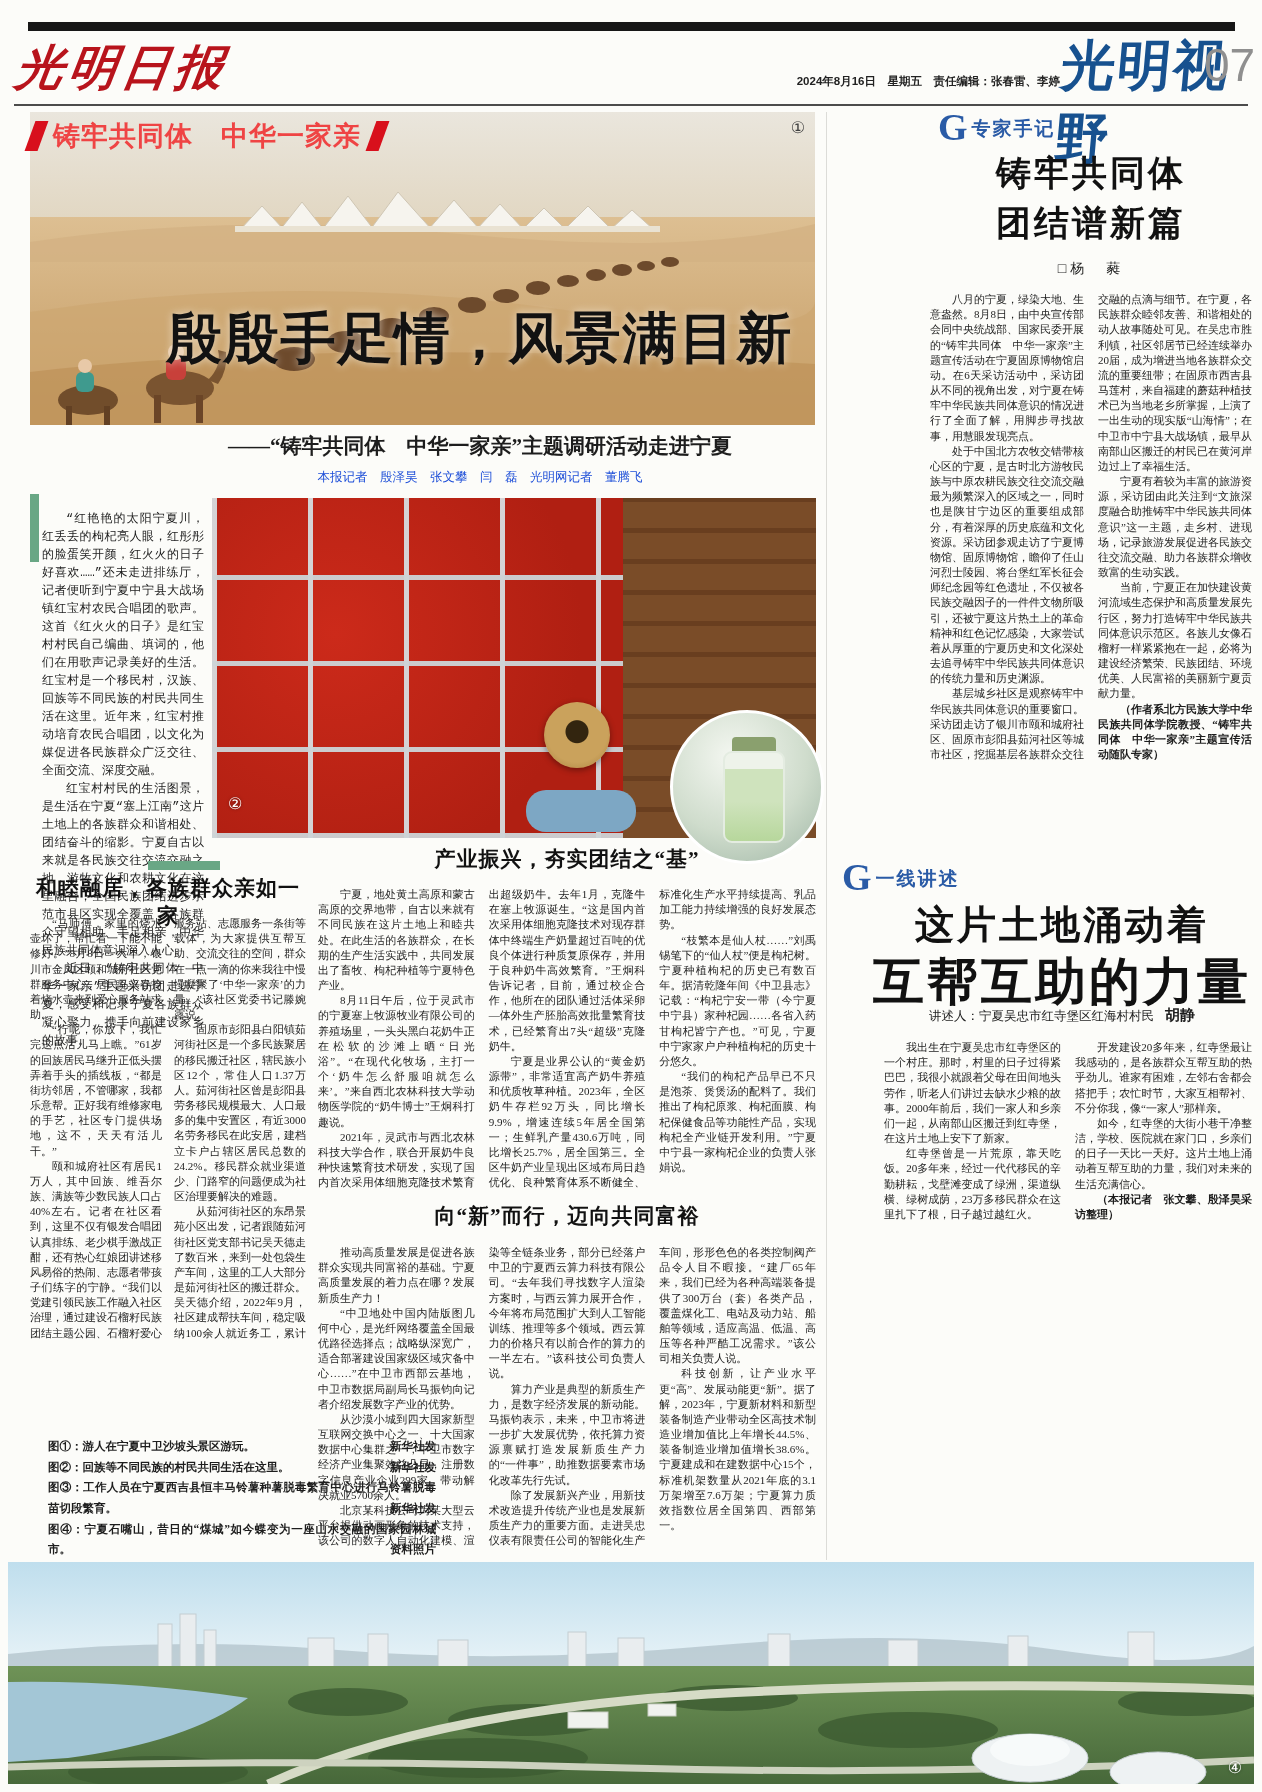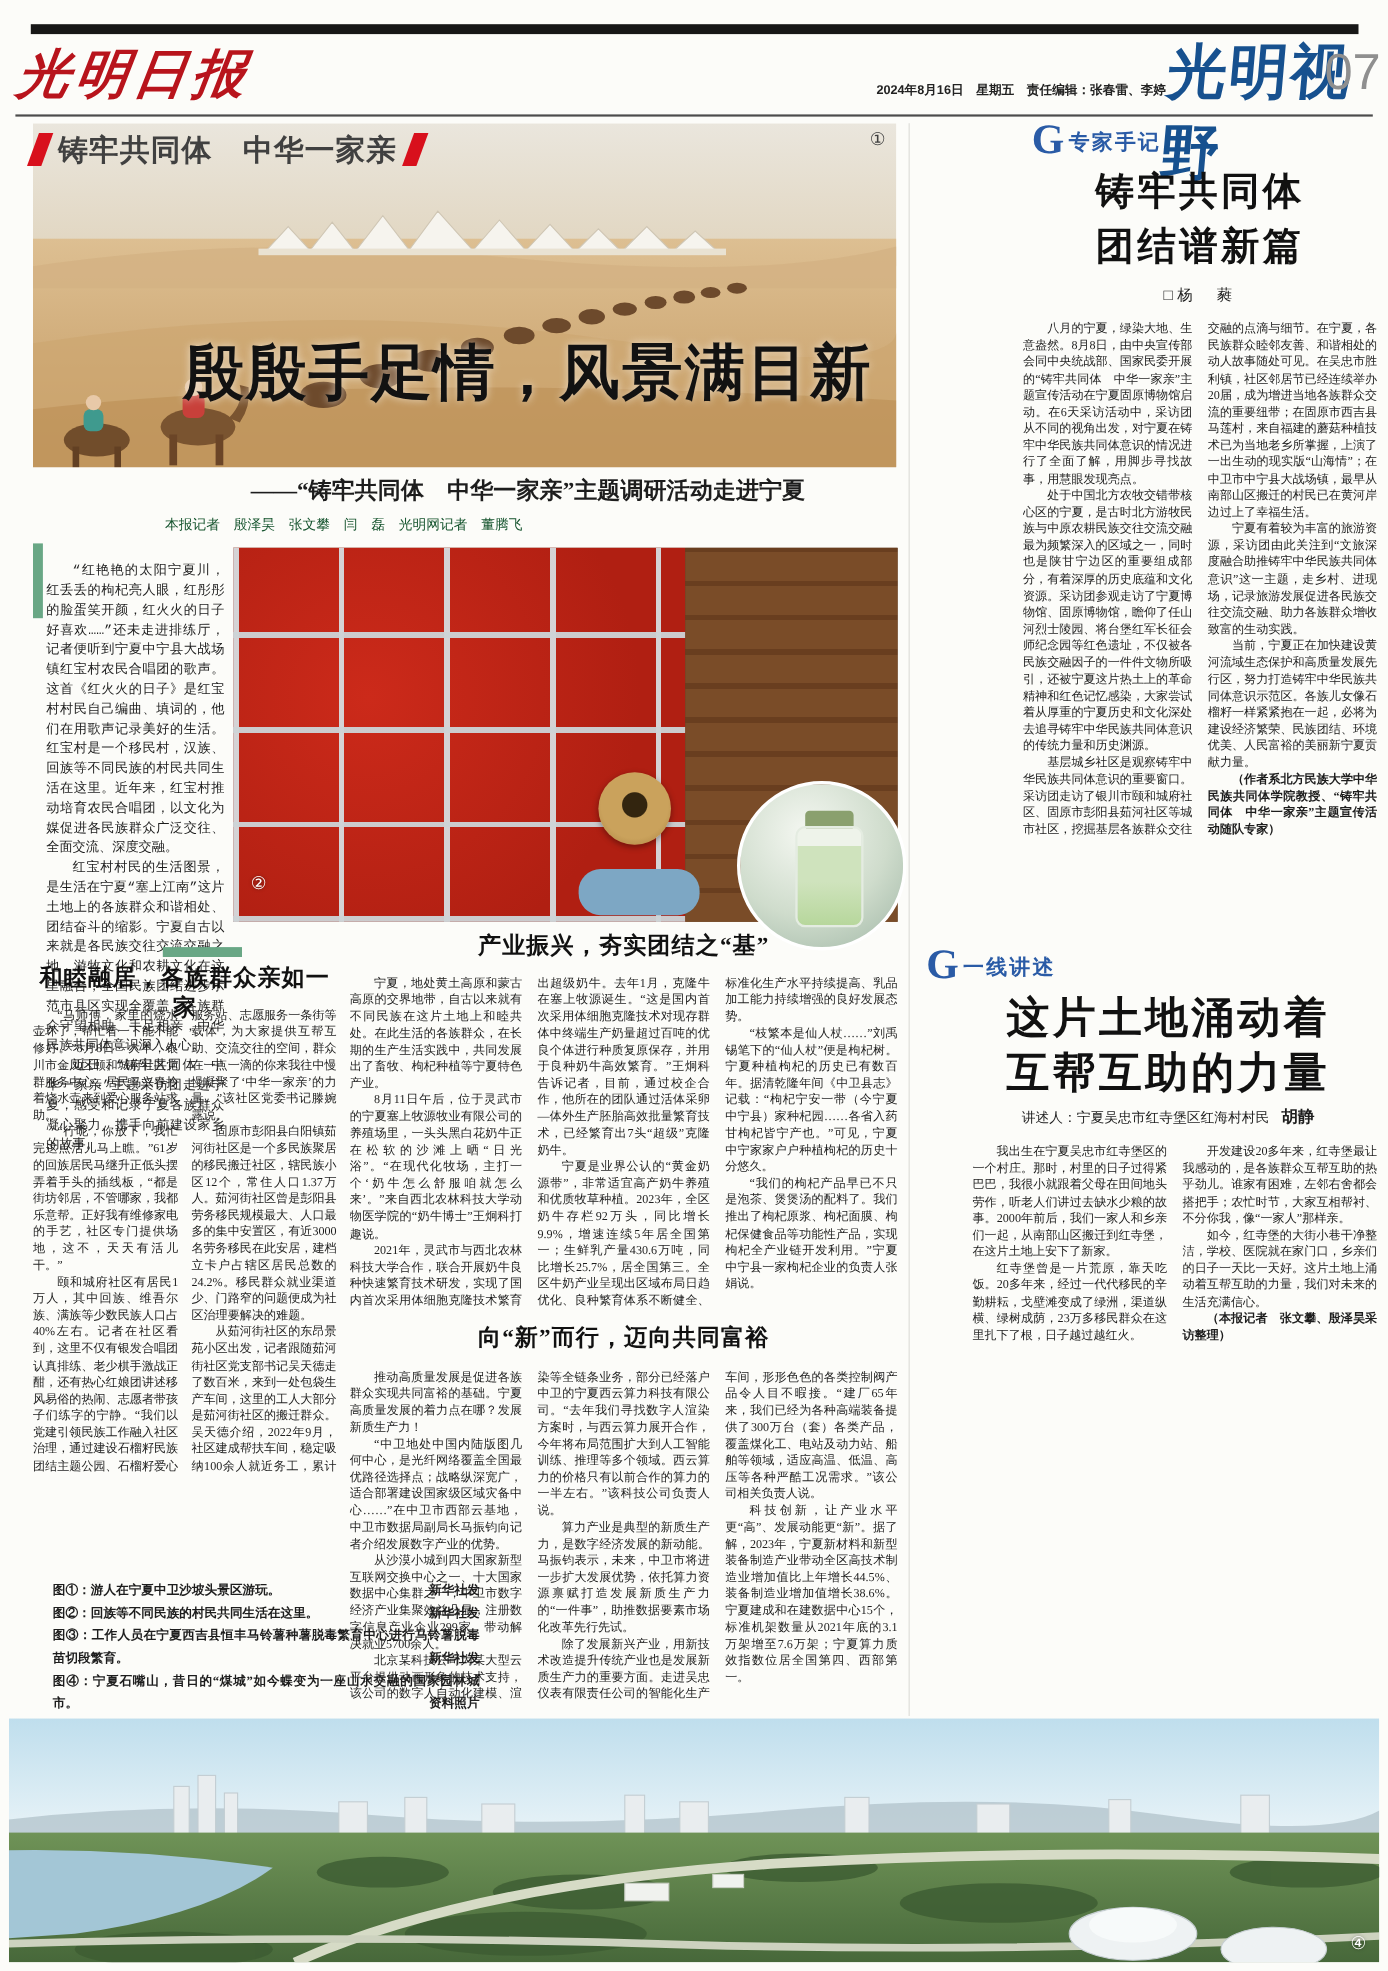--- a/index.html
+++ b/index.html
@@ -16,33 +16,33 @@
   .section-title{left:1058px;top:30px;font-size:54px;font-weight:900;color:#17518f;
         letter-spacing:2px;transform:skewX(-5deg);}
   .pagenum{left:1204px;top:38px;font-size:46px;color:#8f8f8f;
         font-family:"Liberation Sans",sans-serif;font-weight:400;}
   .mast-rule{left:14px;top:104px;width:1234px;height:2px;background:#4c4c4c;}
   .v-rule{left:826px;top:112px;width:1px;height:1448px;background:#dcdcd8;}
 
   
   .banner{left:30px;top:118px;display:flex;align-items:center;gap:10px;z-index:6;}
   .banner-slash{width:13px;height:30px;background:#d8101c;transform:skewX(-20deg);}
-  .banner-text{font-size:27px;font-weight:900;color:#404040;letter-spacing:1px;
+  .banner-text{font-size:27px;font-weight:900;color:#ef4444;letter-spacing:1px;
         font-family:"Liberation Sans",sans-serif;}
 
   
   .photo1{left:30px;top:112px;width:785px;height:313px;overflow:hidden;}
   .photo-marker{position:absolute;font-size:16px;line-height:1;color:#3f3f3f;}
   .photo-marker.light{color:#fff;text-shadow:0 0 3px rgba(0,0,0,.55);}
   .m1{top:8px;right:10px;}
   .headline{left:150px;top:302px;width:660px;text-align:center;font-size:55px;
         font-weight:900;letter-spacing:2px;color:#121212;z-index:5;
         text-shadow:0 0 8px rgba(246,238,224,.75);}
   .subhead{left:150px;top:432px;width:660px;text-align:center;font-size:21px;font-weight:bold;}
-  .byline{left:150px;top:469px;width:660px;font-size:12.5px;color:#14532d;}
+  .byline{left:150px;top:469px;width:660px;text-align:center;font-size:12.5px;color:#1d4ed8;}
 
   
   .intro{left:30px;top:498px;width:176px;height:374px;padding:12px 2px 0 12px;box-sizing:border-box;}
   .intro:before{content:"";position:absolute;left:0;top:-4px;width:9px;height:68px;background:#69a785;}
   .intro:after{content:"";position:absolute;right:-14px;bottom:2px;width:72px;height:9px;background:#69a785;}
   .intro p{font-size:12px;line-height:1.5;text-align:justify;text-indent:2em;margin:0;font-family:Liberation Mono, monospace;}
 
   
   .photo2{left:212px;top:498px;width:604px;height:340px;background:#5c3a22;overflow:visible;}
   .trays{position:absolute;left:0;top:0;width:68%;height:100%;
@@ -87,21 +87,21 @@
         font-family:"Liberation Sans",sans-serif;}
   .k1{left:938px;top:112px;}
   .k2{left:842px;top:862px;}
   .big-title{text-align:center;font-weight:900;color:#111;letter-spacing:3px;}
   .et1{left:930px;top:150px;width:322px;font-size:35px;}
   .et2{left:930px;top:200px;width:322px;font-size:35px;}
   .e-author{left:930px;top:260px;width:322px;text-align:center;font-size:14px;letter-spacing:4px;}
   .e-cols{left:930px;top:292px;width:322px;height:566px;column-count:2;}
   .e-cols p:last-child{font-weight:bold;}
   .ft1{left:868px;top:898px;width:388px;font-size:39px;}
-  .ft2{left:868px;top:948px;width:388px;font-size:39px;}
+  .ft2{left:868px;top:948px;width:388px;font-size:51px;}
   .f-narr{left:868px;top:1006px;width:388px;text-align:center;font-size:12.5px;}
   .f-narr .n-name{font-size:15px;font-weight:900;margin-left:8px;}
   .f-cols{left:884px;top:1040px;width:368px;height:298px;column-count:2;}
   .f-cols p:last-child{font-weight:bold;}
 
   
   .photo4{left:8px;top:1562px;width:1246px;height:222px;overflow:hidden;}
   .m4{right:12px;bottom:8px;}
 </style>
 </head>

